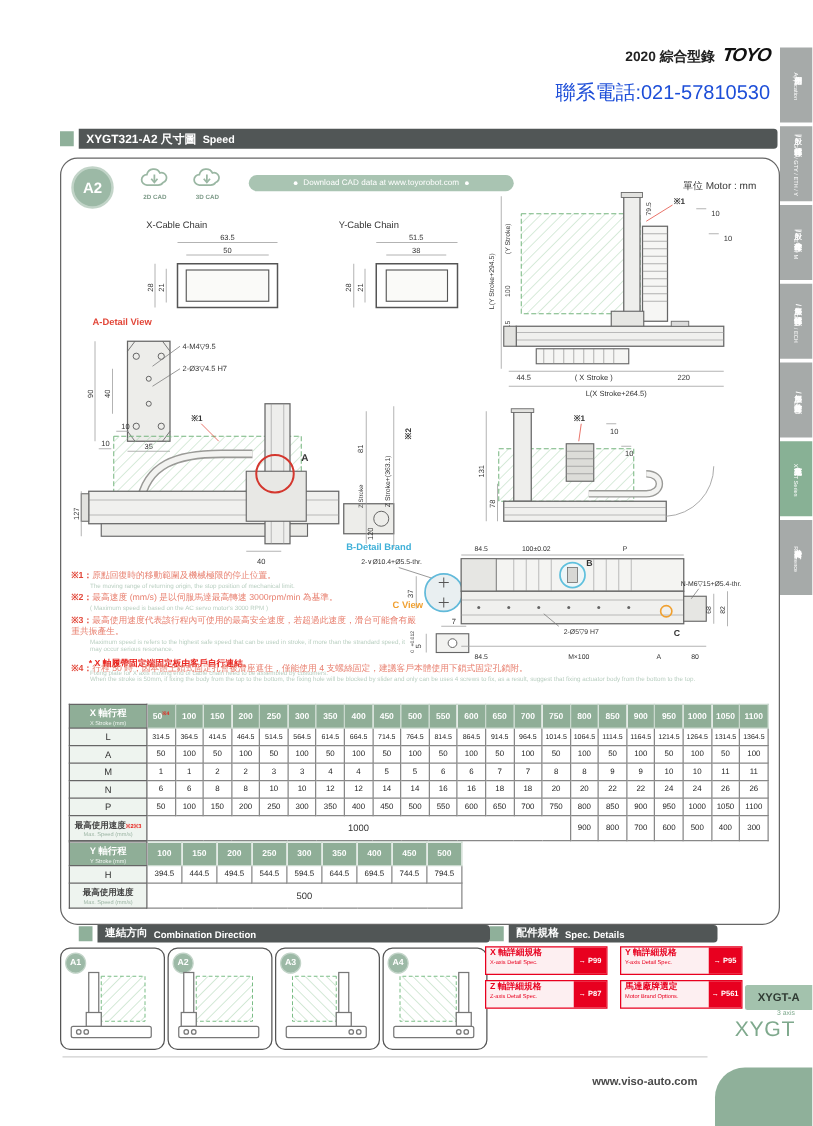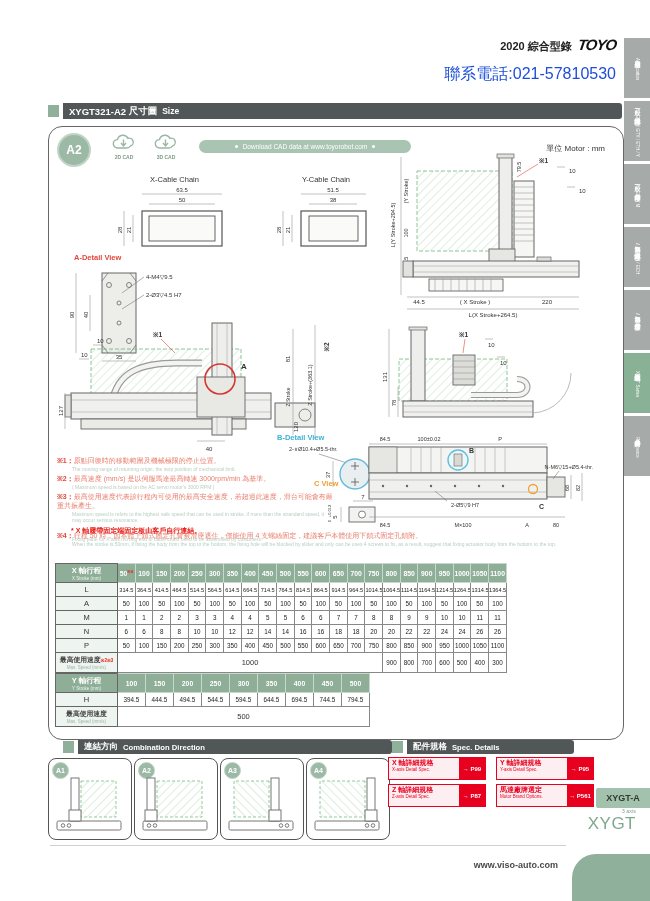--- a/index.html
+++ b/index.html
@@ -22,36 +22,36 @@
   
   .panel{left:48px;top:126px;width:574px;height:612px;border:1.5px solid #666;border-radius:14px;background:#fff;}
   .a2-badge{left:8px;top:6px;width:30px;height:30px;border-radius:50%;background:#9cb9a6;border:2px solid #c2d4c8;
             color:#fff;font-weight:bold;font-size:12px;display:flex;align-items:center;justify-content:center;}
   .cad{width:34px;text-align:center;}
   .cad-label{font-size:5px;font-weight:bold;color:#7d9a88;margin-top:-1px;}
   .dl-pill{left:150px;top:13px;width:212px;height:13px;background:#a9c4b2;border-radius:7px;color:#fff;
            font-size:6.5px;display:flex;align-items:center;justify-content:center;gap:5px;}
   .dl-dot{width:3px;height:3px;border-radius:50%;background:#fff;}
   .unit{right:18px;top:16px;font-size:8px;color:#333;}
-  .draw-title{font-size:7.5px;color:#333;text-align:center;}
+  .draw-title{font-size:7.5px;color:#333;}
   .draw-title.red{color:#e24638;font-weight:bold;text-align:right;}
   .draw-title.blue{color:#3fb0d8;font-weight:bold;text-align:left;}
   .draw-title.orange{color:#f0a030;font-weight:bold;text-align:left;}
   svg text{font-family:"Liberation Sans",sans-serif;fill:#333;}
   
   .notes{left:8px;top:330px;width:276px;}
   .note{margin-bottom:3px;}
   .note-zh{font-size:7px;color:#e88070;line-height:1.25;}
   .note-ref{color:#e24638;font-weight:bold;}
   .note-en{font-size:5px;color:#b9cfc1;margin-left:15px;line-height:1.25;}
   .star-zh{font-size:7px;font-weight:bold;color:#e8231d;}
   .note4{left:8px;top:405px;width:556px;}
   
   table{border-collapse:collapse;table-layout:fixed;}
-  .xtable{left:6px;top:436px;width:452px;padding-left:32px;}
+  .xtable{left:6px;top:436px;width:560px;padding-left:32px;}
   .ytable{left:6px;top:546px;width:315px;}
   th,td{border:0.8px solid #888;text-align:center;padding:0;overflow:hidden;}
   th.lbl,td.lbl2{border-color:#666;}
   th.lbl{background:#8fae97;}
   th.col{background:#8fae97;color:#fff;font-size:6.8px;font-weight:bold;height:18px;border-color:#c9d8cd;}
   .lbl-zh{font-size:7.5px;font-weight:bold;color:#fff;}
   .lbl-sub{font-size:4.5px;color:#eef4ef;font-weight:normal;}
   td.lbl2{background:#eef4ef;font-size:7.5px;height:13px;color:#333;}
   td.val{font-size:6.3px;height:13px;color:#222;}
   tr.lrow td.val{font-size:5.6px;}
@@ -125,21 +125,21 @@
     </div>
     <div class="side-tab">
       <span class="st-zh">參考資料</span>
       <span class="st-en">Reference</span>
     </div>
   </div>
 
 <div class="abs sec t-main" style="left:48px;top:103px;width:574px;">
   <span class="sq"></span>
   <div class="sec-bar">
-    <span>XYGT321-A2</span>&nbsp;<span>尺寸圖</span><span class="sec-en">Size</span>
+    <span>XYGT321-A2</span>&nbsp;<span>尺寸圖</span><span class="sec-en">Speed</span>
   </div>
 </div>
 
 <div class="abs panel">
 
   <div class="abs a2-badge">A2</div>
 
   <div class="abs cad" style="left:58px;top:7px;">
     <svg width="26" height="17" viewBox="0 0 26 17">
       <path d="M6.5,14 A4.2,4.2 0 0 1 6.5,5.6 A5.6,5.6 0 0 1 17,4.4 A4,4 0 0 1 19.5,12 Q18.3,14 15.5,14 Z" fill="none" stroke="#9ab7a3" stroke-width="1.4"></path>
@@ -339,21 +339,21 @@
     <line x1="22" y1="87" x2="152" y2="87" stroke="#999" stroke-width="0.5"></line>
     <path d="M90,70 H136 C150,70 150,54 136,54" fill="none" stroke="#9a9a97" stroke-width="6"></path>
     <path d="M90,70 H136 C150,70 150,54 136,54" fill="none" stroke="#f3f3f1" stroke-width="3.8"></path>
     <path d="M152,88 A40,40 0 0 0 190,48" fill="none" stroke="#aaa" stroke-width="0.8"></path>
     <line x1="8" y1="4" x2="8" y2="92" stroke="#999" stroke-width="0.6"></line>
     <text x="6" y="52" font-size="6" text-anchor="middle" transform="rotate(-90 6 52)">131</text>
     <line x1="17" y1="62" x2="17" y2="92" stroke="#999" stroke-width="0.6"></line>
     <text x="15" y="78" font-size="6" text-anchor="middle" transform="rotate(-90 15 78)">78</text>
   </svg>
 
-  <div class="abs draw-title blue" style="left:228px;top:306px;">B-Detail View</div>
+  <div class="abs draw-title blue" style="left:228px;top:306px;">B-Detail Brand</div>
   <svg class="abs" style="left:228px;top:316px;" width="115" height="52" viewBox="0 0 115 52">
     <text x="12" y="8" font-size="5.5">2-∨Ø10.4+Ø5.5-thr.</text>
     <line x1="42" y1="11" x2="70" y2="20" stroke="#777" stroke-width="0.6"></line>
     <circle cx="78" cy="31" r="15" fill="#e9eff1" stroke="#62bada" stroke-width="1.4"></circle>
     <line x1="78" y1="19" x2="78" y2="27" stroke="#555" stroke-width="0.8"></line>
     <line x1="74" y1="23" x2="82" y2="23" stroke="#555" stroke-width="0.8"></line>
     <line x1="78" y1="35" x2="78" y2="43" stroke="#555" stroke-width="0.8"></line>
     <line x1="74" y1="39" x2="82" y2="39" stroke="#555" stroke-width="0.8"></line>
     <line x1="56" y1="18" x2="56" y2="44" stroke="#999" stroke-width="0.6"></line>
     <text x="53" y="32" font-size="6" text-anchor="middle" transform="rotate(-90 53 32)">37</text>

